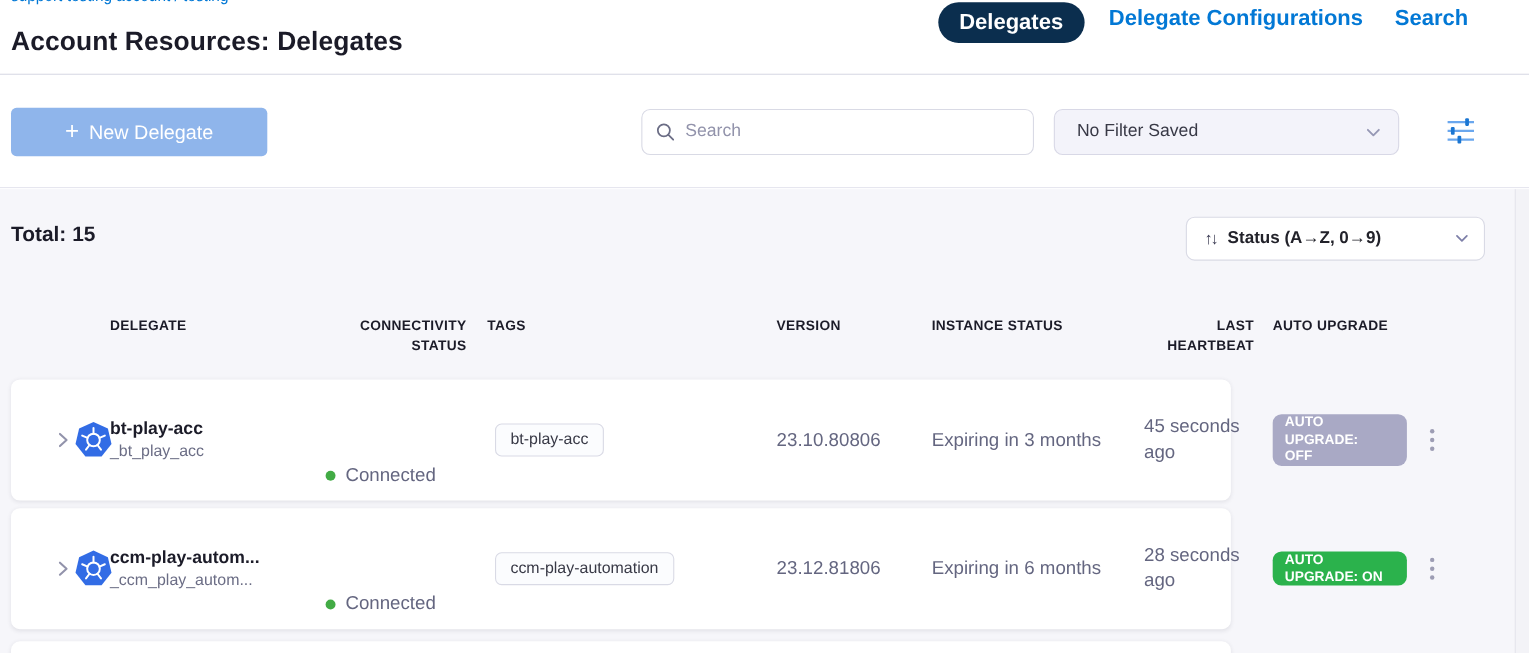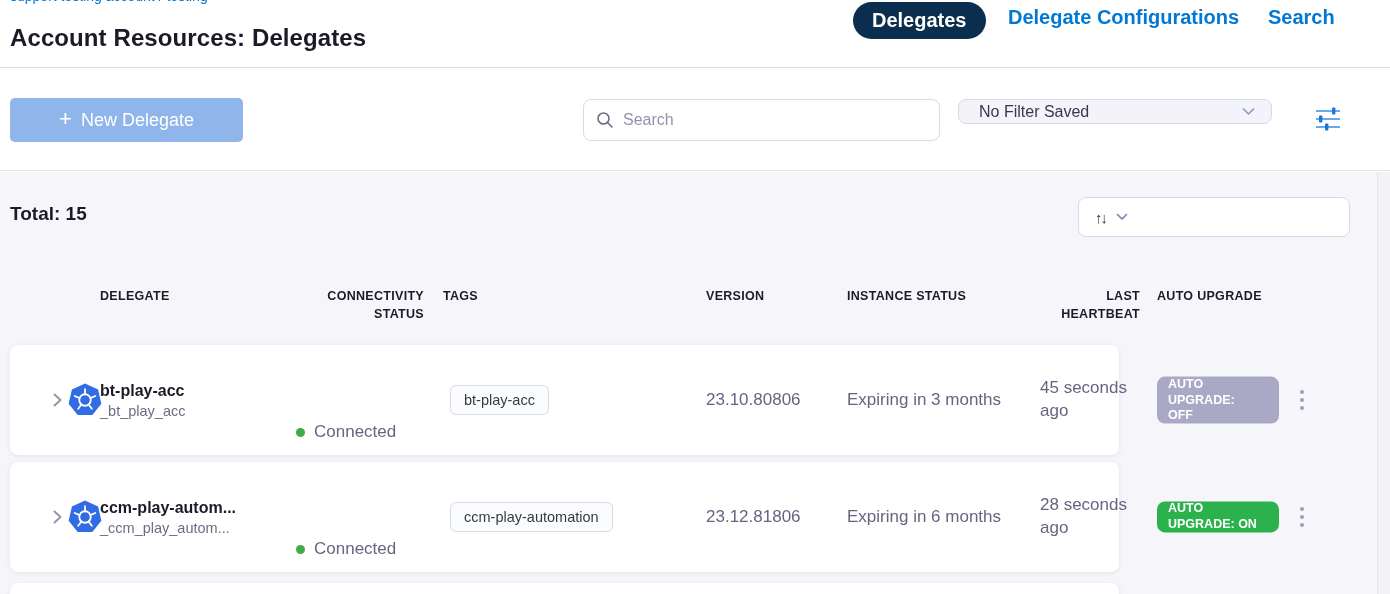--- a/index.html
+++ b/index.html
@@ -18,21 +18,21 @@
   .tab-configs { left:1008px; }
   .tab-tokens { left:1268px; }
 
   
   .toolbar { position:absolute; top:69px; left:0; width:1390px; height:102px; background:#fff; border-bottom:1px solid #e6e6ef; }
   .btn-new { position:absolute; left:10px; top:29px; width:233px; height:44px; background:#8fb5eb; border:none; border-radius:5px; color:#fff; font-size:18px; font-weight:500; display:flex; align-items:center; justify-content:center; gap:9px; cursor:pointer; font-family:inherit; }
   .btn-new .plus { font-size:22px; font-weight:400; line-height:1; margin-top:-2px; }
   .search-box { position:absolute; left:583px; top:30px; width:357px; height:42px; background:#fff; border:1px solid #d9dae5; border-radius:8px; display:flex; align-items:center; padding:16px 12px; gap:9px; }
   .search-box input { border:none; outline:none; flex:1; font-size:16px; color:#383946; font-family:inherit; background:transparent; }
   .search-box input::placeholder { color:#9293ab; }
-  .filter-select { position:absolute; left:958px; top:30px; width:314px; height:25px; background:#f3f3fa; border:1px solid #d8d8e6; border-radius:8px; display:flex; align-items:center; padding:0 16px 0 20px; cursor:pointer; }
+  .filter-select { position:absolute; left:958px; top:30px; width:314px; height:42px; background:#f3f3fa; border:1px solid #d8d8e6; border-radius:8px; display:flex; align-items:center; padding:0 16px 0 20px; cursor:pointer; }
   .filter-select .val { flex:1; font-size:16px; font-weight:500; color:#383946; }
   .icon-sliders { position:absolute; left:1314px; top:37px; width:28px; height:26px; cursor:pointer; }
 
   
   .main { position:absolute; top:172px; left:0; width:1390px; height:422px; background:#f6f6fa; }
   .scroll-track { position:absolute; top:0; right:0; width:13px; height:422px; background:#f3f3f7; border-left:1px solid #e4e4ec; }
   .total { position:absolute; left:10px; top:31px; font-size:19px; font-weight:700; color:#1b1b28; }
   .sort-select { position:absolute; left:1078px; top:25px; width:272px; height:40px; background:#fff; border:1px solid #d9dae5; border-radius:8px; display:flex; align-items:center; padding:0 14px 0 16px; gap:10px; cursor:pointer; }
   .sort-select .sort-arrows { font-size:15px; color:#3a3a52; letter-spacing:-2px; }
   .sort-select .val { flex:1; font-size:15.5px; font-weight:600; color:#22222a; }
@@ -112,20 +112,21 @@
     </svg>
   </div>
 
   <div class="main">
     <div class="scroll-track"></div>
 
     <div class="total">Total: 15</div>
 
     <div class="sort-select">
       <span class="sort-arrows">↑↓</span>
+      <span class="val">Status (A→Z, 0→9)</span>
       <svg width="12" height="8" viewBox="0 0 12 8">
         <polyline points="1.5,1.5 6,6 10.5,1.5" fill="none" stroke="#7d7fa8" stroke-width="1.6" stroke-linecap="round" stroke-linejoin="round"></polyline>
       </svg>
     </div>
 
     <div class="thead">
       <div class="th th-delegate">DELEGATE</div>
       <div class="th th-connectivity">CONNECTIVITY STATUS</div>
       <div class="th th-tags">TAGS</div>
       <div class="th th-version">VERSION</div>

